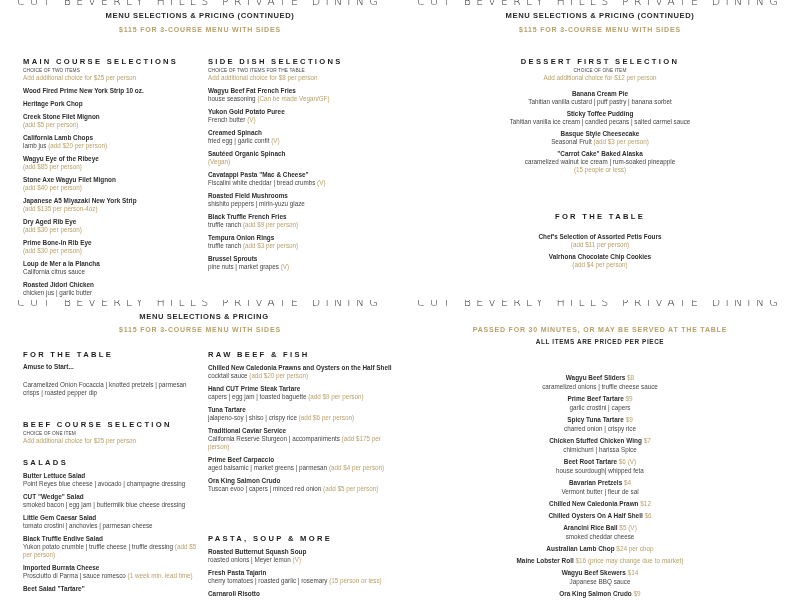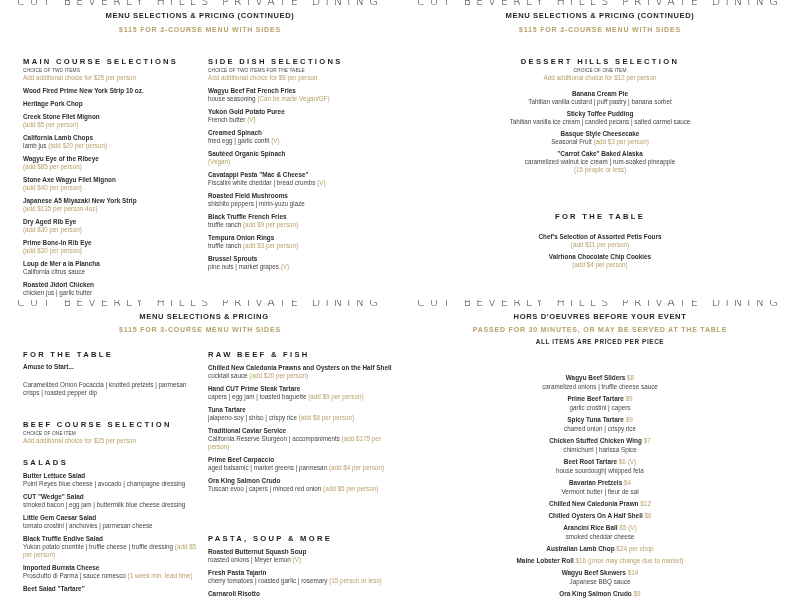--- a/index.html
+++ b/index.html
@@ -125,21 +125,21 @@
       </div>
   </div>
 </div>
 
 <div class="page p-tr">
   <div class="brand">CUT BEVERLY HILLS PRIVATE DINING</div>
   <div class="subtitle">MENU SELECTIONS &amp; PRICING (CONTINUED)</div>
   <div class="price">$115 FOR 3-COURSE MENU WITH SIDES</div>
 
   <div class="col center" style="left:0; top:57px; width:400px;">
-    <div class="sec-h">DESSERT HILLS SELECTION</div>
+    <div class="sec-h">DESSERT FIRST SELECTION</div>
     <div class="choice">CHOICE OF ONE ITEM</div>
     <div class="addl">Add additional choice for $12 per person</div>
     <div id="dessert-items" style="margin-top:9px;">
         <div class="item" style="margin-top: 4px;">
           <div class="item-name">Banana Cream Pie</div>
           <div class="item-desc"><span>Tahitian vanilla custard | puff pastry | banana sorbet</span></div>
         </div>
         <div class="item" style="margin-top: 4px;">
           <div class="item-name">Sticky Toffee Pudding</div>
           <div class="item-desc"><span>Tahitian vanilla ice cream | candied pecans | salted carmel sauce</span></div>
@@ -260,21 +260,20 @@
         </div>
         <div class="item">
           <div class="item-name">Carnaroli Risotto</div>
         </div>
       </div>
   </div>
 </div>
 
 <div class="page p-br">
   <div class="brand" style="top:-4px;">CUT BEVERLY HILLS PRIVATE DINING</div>
-  <div class="subtitle" style="top:12px;">HORS D'OEUVRES BEFORE YOUR EVENT</div>
   <div class="price" style="top:26px;">PASSED FOR 30 MINUTES, OR MAY BE SERVED AT THE TABLE</div>
   <div class="subtitle" style="top:38px; font-size:6.4px;">ALL ITEMS ARE PRICED PER PIECE</div>
 
   <div class="col center" style="left:0; top:70px; width:400px;" id="hors-items">
       <div style="margin-top: 3px; line-height: 9px;">
         <div class="item-name"><span>Wagyu Beef Sliders</span>  <span class="gold" style="font-weight: normal;">$8</span></div>
         <div class="item-desc">caramelized onions | truffle cheese sauce</div>
       </div>
       <div style="margin-top: 3px; line-height: 9px;">
         <div class="item-name"><span>Prime Beef Tartare</span>  <span class="gold" style="font-weight: normal;">$9</span></div>

